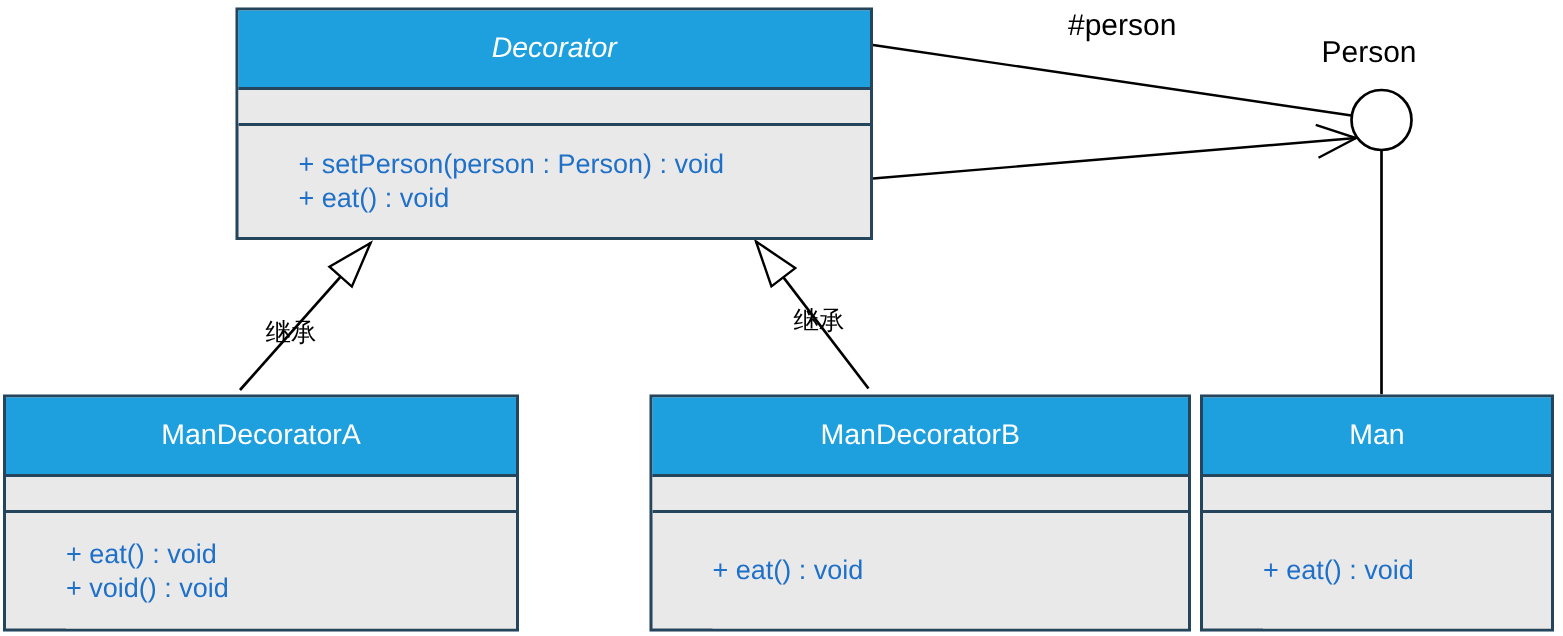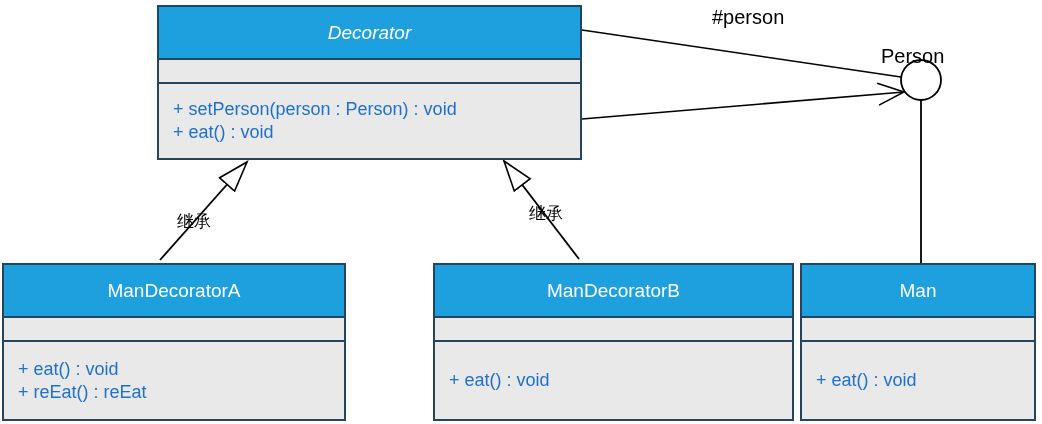--- a/index.html
+++ b/index.html
@@ -15,22 +15,22 @@
   .cls-header{
     flex:0 0 51px;background:#1E9FDE;color:#ffffff;
     border-bottom:2px solid #25455D;
     display:flex;align-items:center;justify-content:center;
     font-size:19px;
   }
   .cls-header.abstract{font-style:italic;}
   .cls-attrs{flex:0 0 22px;border-bottom:2px solid #25455D;background:#E9E9E9;}
   .cls-methods{
     flex:1 1 auto;display:flex;flex-direction:column;justify-content:center;
-    padding-left:14px;color:#1F70C8;font-size:18px;line-height:23px;
-    background:#E9E9E9;white-space:nowrap;
+    padding-left:0;color:#1F70C8;font-size:18px;line-height:23px;
+    background:#E9E9E9;white-space:nowrap;margin-left:40px;
   }
   .lbl{position:absolute;color:#000000;white-space:nowrap;}
   .lbl-assoc{font-size:20px;margin-left:34px;}
   .lbl-iface{font-size:20px;}
   .lbl-inherit{font-size:17px;text-align:center;}
   svg.overlay{position:absolute;left:0;top:0;pointer-events:none;}
 </style>
 </head>
 <body>
 
@@ -70,21 +70,21 @@
     </div>
   </div>
 
   <div class="uml-class" style="left:2px;top:263px;width:344px;height:158px;">
     <div class="cls-header">
       <span>ManDecoratorA</span>
     </div>
     <div class="cls-attrs"></div>
     <div class="cls-methods">
       <div>+ eat() : void</div>
-      <div>+ reEat() : reEat</div>
+      <div>+ void() : void</div>
     </div>
   </div>
 
   <div class="uml-class" style="left:433px;top:263px;width:361px;height:158px;">
     <div class="cls-header">
       <span>ManDecoratorB</span>
     </div>
     <div class="cls-attrs"></div>
     <div class="cls-methods">
       <div>+ eat() : void</div>
@@ -95,17 +95,17 @@
     <div class="cls-header">
       <span>Man</span>
     </div>
     <div class="cls-attrs"></div>
     <div class="cls-methods">
       <div>+ eat() : void</div>
     </div>
   </div>
 
   <div class="lbl lbl-assoc" style="left:678px;top:6px;">#person</div>
-  <div class="lbl lbl-iface" style="left:881px;top:45px;">Person</div>
+  <div class="lbl lbl-iface" style="left:881px;top:24px;">Person</div>
   <div class="lbl lbl-inherit" style="left:177px;top:210px;">继承</div>
   <div class="lbl lbl-inherit" style="left:529px;top:202px;">继承</div>
 
 </div>
 
 </body></html>

